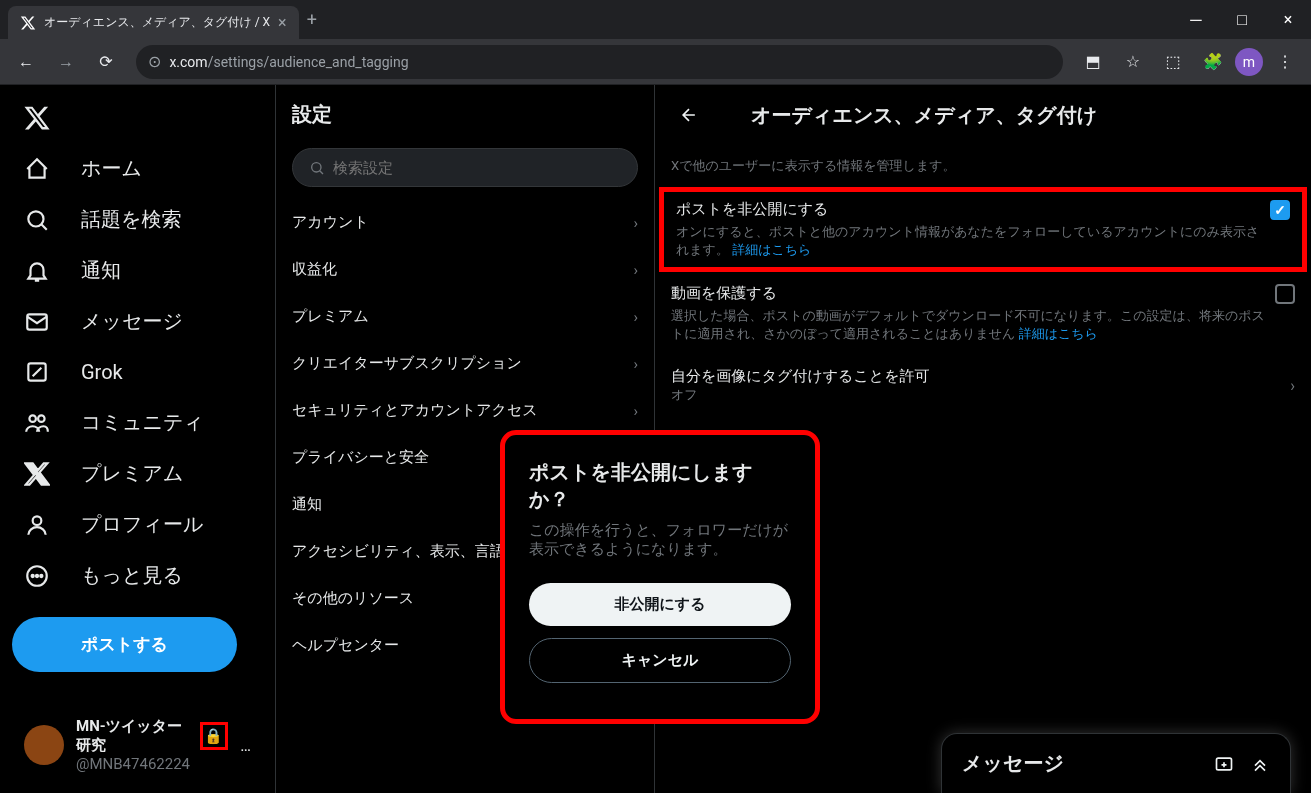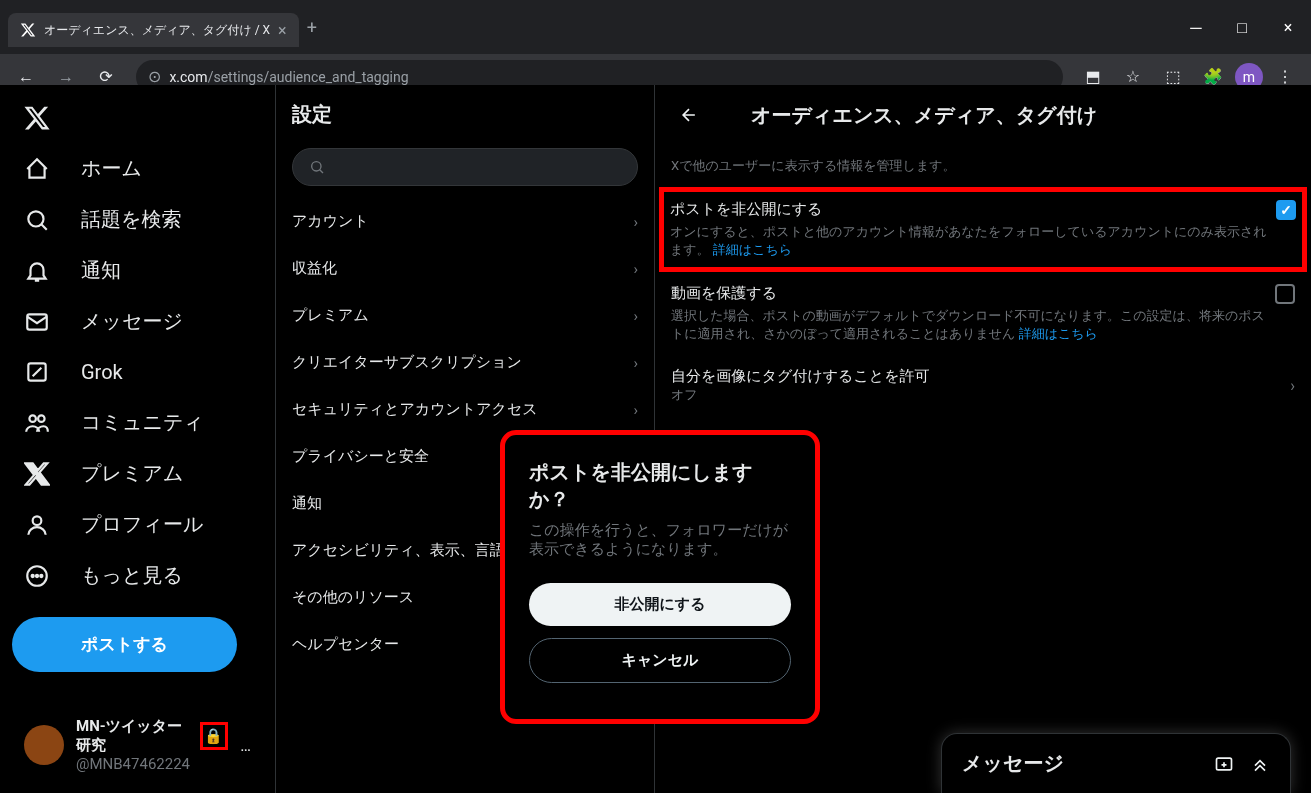--- a/index.html
+++ b/index.html
@@ -11,21 +11,21 @@
       height: 793px;
       overflow: hidden;
     }
     
     
     .browser-chrome {
       background: #202124;
       height: 85px;
     }
     .tab-bar {
-      height: 54px;
+      height: 39px;
       display: flex;
       align-items: center;
       background: #202124;
       padding-left: 8px;
     }
     .tab {
       background: #35363a;
       border-radius: 8px 8px 0 0;
       height: 34px;
       display: flex;
@@ -203,21 +203,21 @@
     }
     .checkbox.checked::after {
       content: "✓";
       color: #fff;
       font-size: 14px;
       font-weight: bold;
     }
     .highlight-red {
       border: 5px solid #ff0000;
       margin: 0 4px;
-      padding: 8px 6px;
+      padding: 8px 12px;
     }
     
     .link-row {
       display: flex;
       justify-content: space-between;
       align-items: center;
       padding: 12px 16px;
       cursor: pointer;
     }
     .link-row .sub { color: #71767b; font-size: 13px; }
@@ -396,20 +396,21 @@
     </div>
   </div>
 
   <div class="settings-col">
     <div class="settings-title">設定</div>
     <div class="search-box">
       <svg width="16" height="16" viewBox="0 0 24 24" fill="none" stroke="#71767b" stroke-width="2">
           <circle cx="11" cy="11" r="7"></circle>
           <path d="M21 21l-5-5"></path>
         </svg>
+      <input type="text" placeholder="検索設定" style="">
     </div>
     <div class="settings-item">
       <span>アカウント</span>
       <span class="chevron">›</span>
     </div>
     <div class="settings-item">
       <span>収益化</span>
       <span class="chevron">›</span>
     </div>
     <div class="settings-item">

